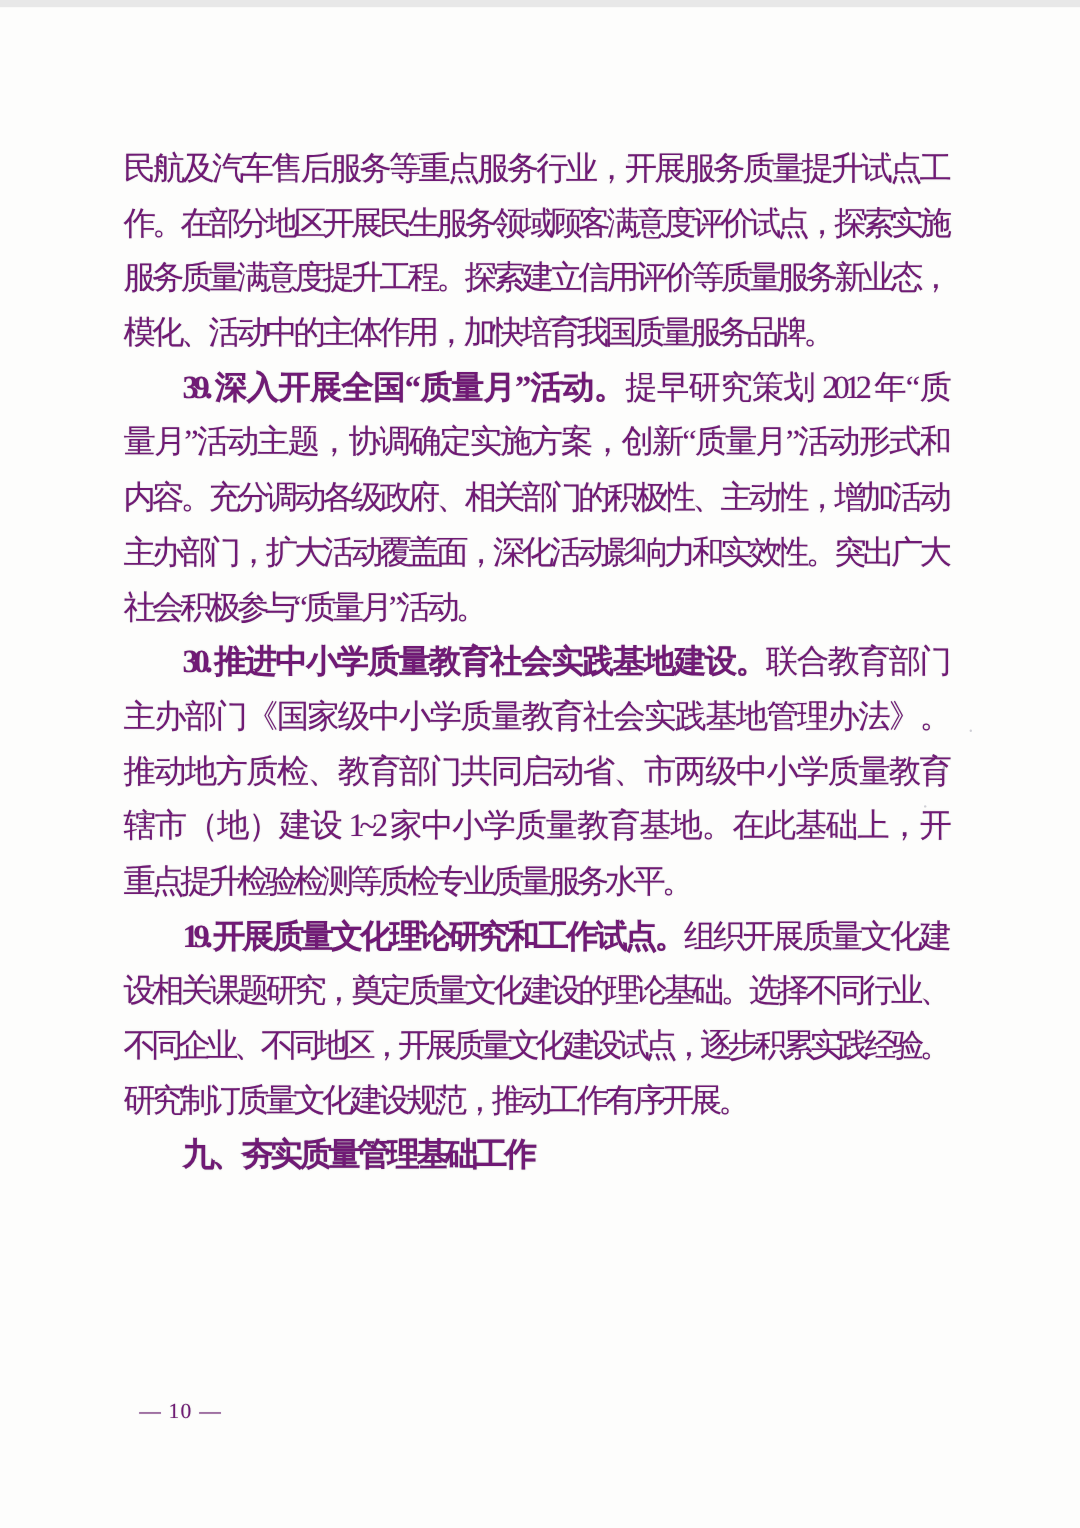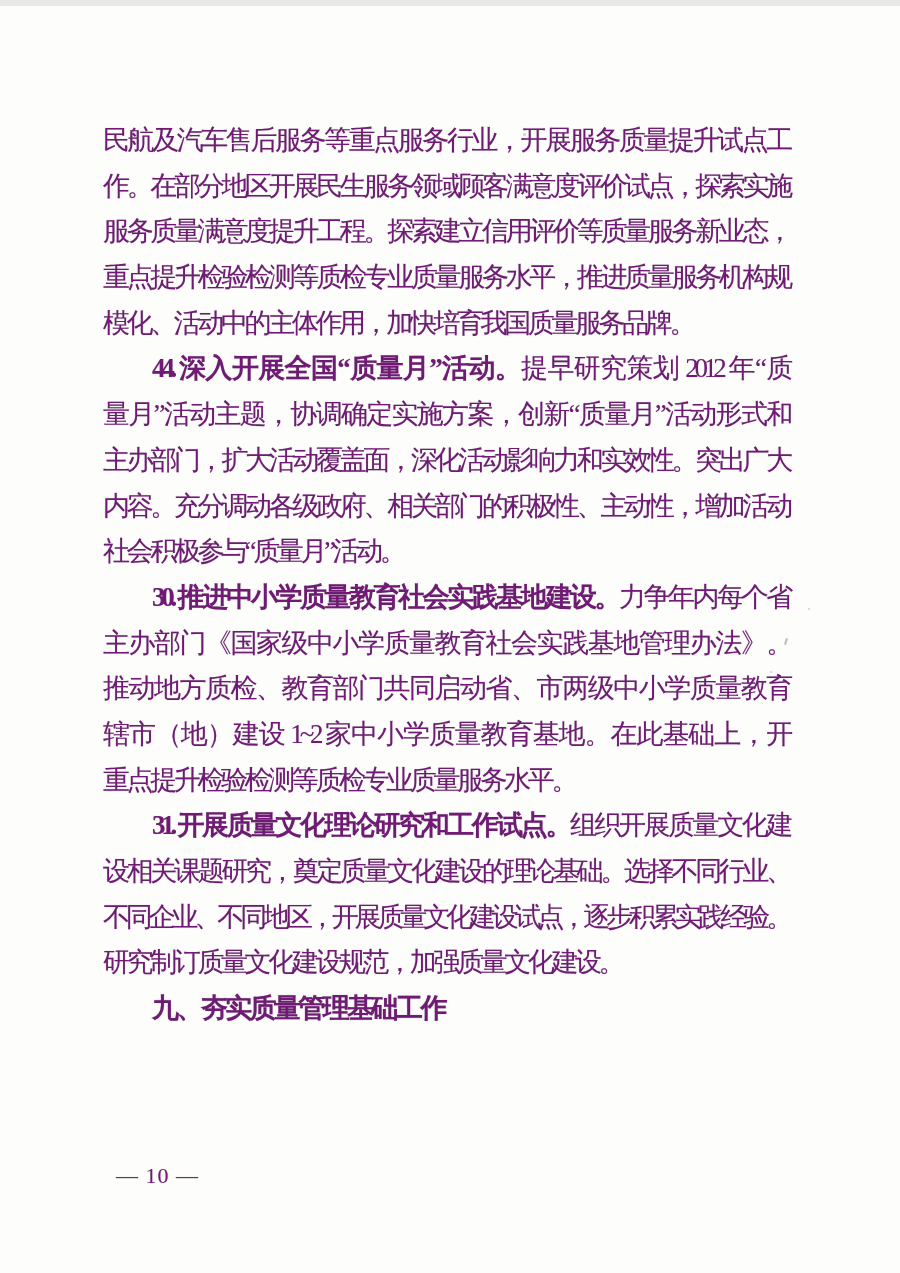--- a/index.html
+++ b/index.html
@@ -51,21 +51,21 @@
   }
   .heading .seg {
     font-weight: 700;
   }
   .page-footer {
     position: absolute;
     left: 116px;
     top: 1148px;
     height: 44px;
     line-height: 44px;
-    font-size: 22px;
+    font-size: 18px;
     letter-spacing: 1px;
     text-shadow: 0 0 1px rgba(43,43,51,0.35);
   }
   
   .speckle {
     position: absolute;
     background: #9a9aa8;
     border-radius: 50%;
     opacity: 0.45;
   }
@@ -75,36 +75,35 @@
   .speckle.s4 { left: 770px; top: 665px; width: 2px; height: 2px; }
 </style>
 </head>
 <body>
 
 <div class="page">
   <div class="doc-body">
       <div class="line"><span class="seg">民航及汽车售后服务等重点服务行业，开展服务质量提升试点工</span></div>
       <div class="line"><span class="seg">作。在部分地区开展民生服务领域顾客满意度评价试点，探索实施</span></div>
       <div class="line"><span class="seg">服务质量满意度提升工程。探索建立信用评价等质量服务新业态，</span></div>
-      <div class="line"><span class="seg">重点提升检验检测等质检专业质量服务水平，推进质量服务机构规</span></div>
       <div class="line end"><span class="seg">模化、活动中的主体作用，加快培育我国质量服务品牌。</span></div>
-      <div class="line indent"><span class="seg b">44. 深入开展全国“质量月”活动。</span><span class="seg">提早研究策划 2012 年“质</span></div>
+      <div class="line indent"><span class="seg b">39. 深入开展全国“质量月”活动。</span><span class="seg">提早研究策划 2012 年“质</span></div>
       <div class="line"><span class="seg">量月”活动主题，协调确定实施方案，创新“质量月”活动形式和</span></div>
+      <div class="line"><span class="seg">内容。充分调动各级政府、相关部门的积极性、主动性，增加活动</span></div>
       <div class="line"><span class="seg">主办部门，扩大活动覆盖面，深化活动影响力和实效性。突出广大</span></div>
-      <div class="line"><span class="seg">内容。充分调动各级政府、相关部门的积极性、主动性，增加活动</span></div>
       <div class="line end"><span class="seg">社会积极参与“质量月”活动。</span></div>
-      <div class="line indent"><span class="seg b">30. 推进中小学质量教育社会实践基地建设。</span><span class="seg">力争年内每个省</span></div>
+      <div class="line indent"><span class="seg b">30. 推进中小学质量教育社会实践基地建设。</span><span class="seg">联合教育部门</span></div>
       <div class="line"><span class="seg">主办部门《国家级中小学质量教育社会实践基地管理办法》。</span></div>
       <div class="line"><span class="seg">推动地方质检、教育部门共同启动省、市两级中小学质量教育</span></div>
       <div class="line"><span class="seg">辖市（地）建设 1~2 家中小学质量教育基地。在此基础上，开</span></div>
       <div class="line end"><span class="seg">重点提升检验检测等质检专业质量服务水平。</span></div>
-      <div class="line indent"><span class="seg b">31. 开展质量文化理论研究和工作试点。</span><span class="seg">组织开展质量文化建</span></div>
+      <div class="line indent"><span class="seg b">19. 开展质量文化理论研究和工作试点。</span><span class="seg">组织开展质量文化建</span></div>
       <div class="line"><span class="seg">设相关课题研究，奠定质量文化建设的理论基础。选择不同行业、</span></div>
       <div class="line"><span class="seg">不同企业、不同地区，开展质量文化建设试点，逐步积累实践经验。</span></div>
-      <div class="line end"><span class="seg">研究制订质量文化建设规范，加强质量文化建设。</span></div>
+      <div class="line end"><span class="seg">研究制订质量文化建设规范，推动工作有序开展。</span></div>
       <div class="line heading indent end"><span class="seg b">九、夯实质量管理基础工作</span></div>
     </div>
   <div class="page-footer">
     <span>— 10 —</span>
   </div>
   <div class="speckle s1"></div>
   <div class="speckle s2"></div>
   <div class="speckle s3"></div>
   <div class="speckle s4"></div>
 </div>

